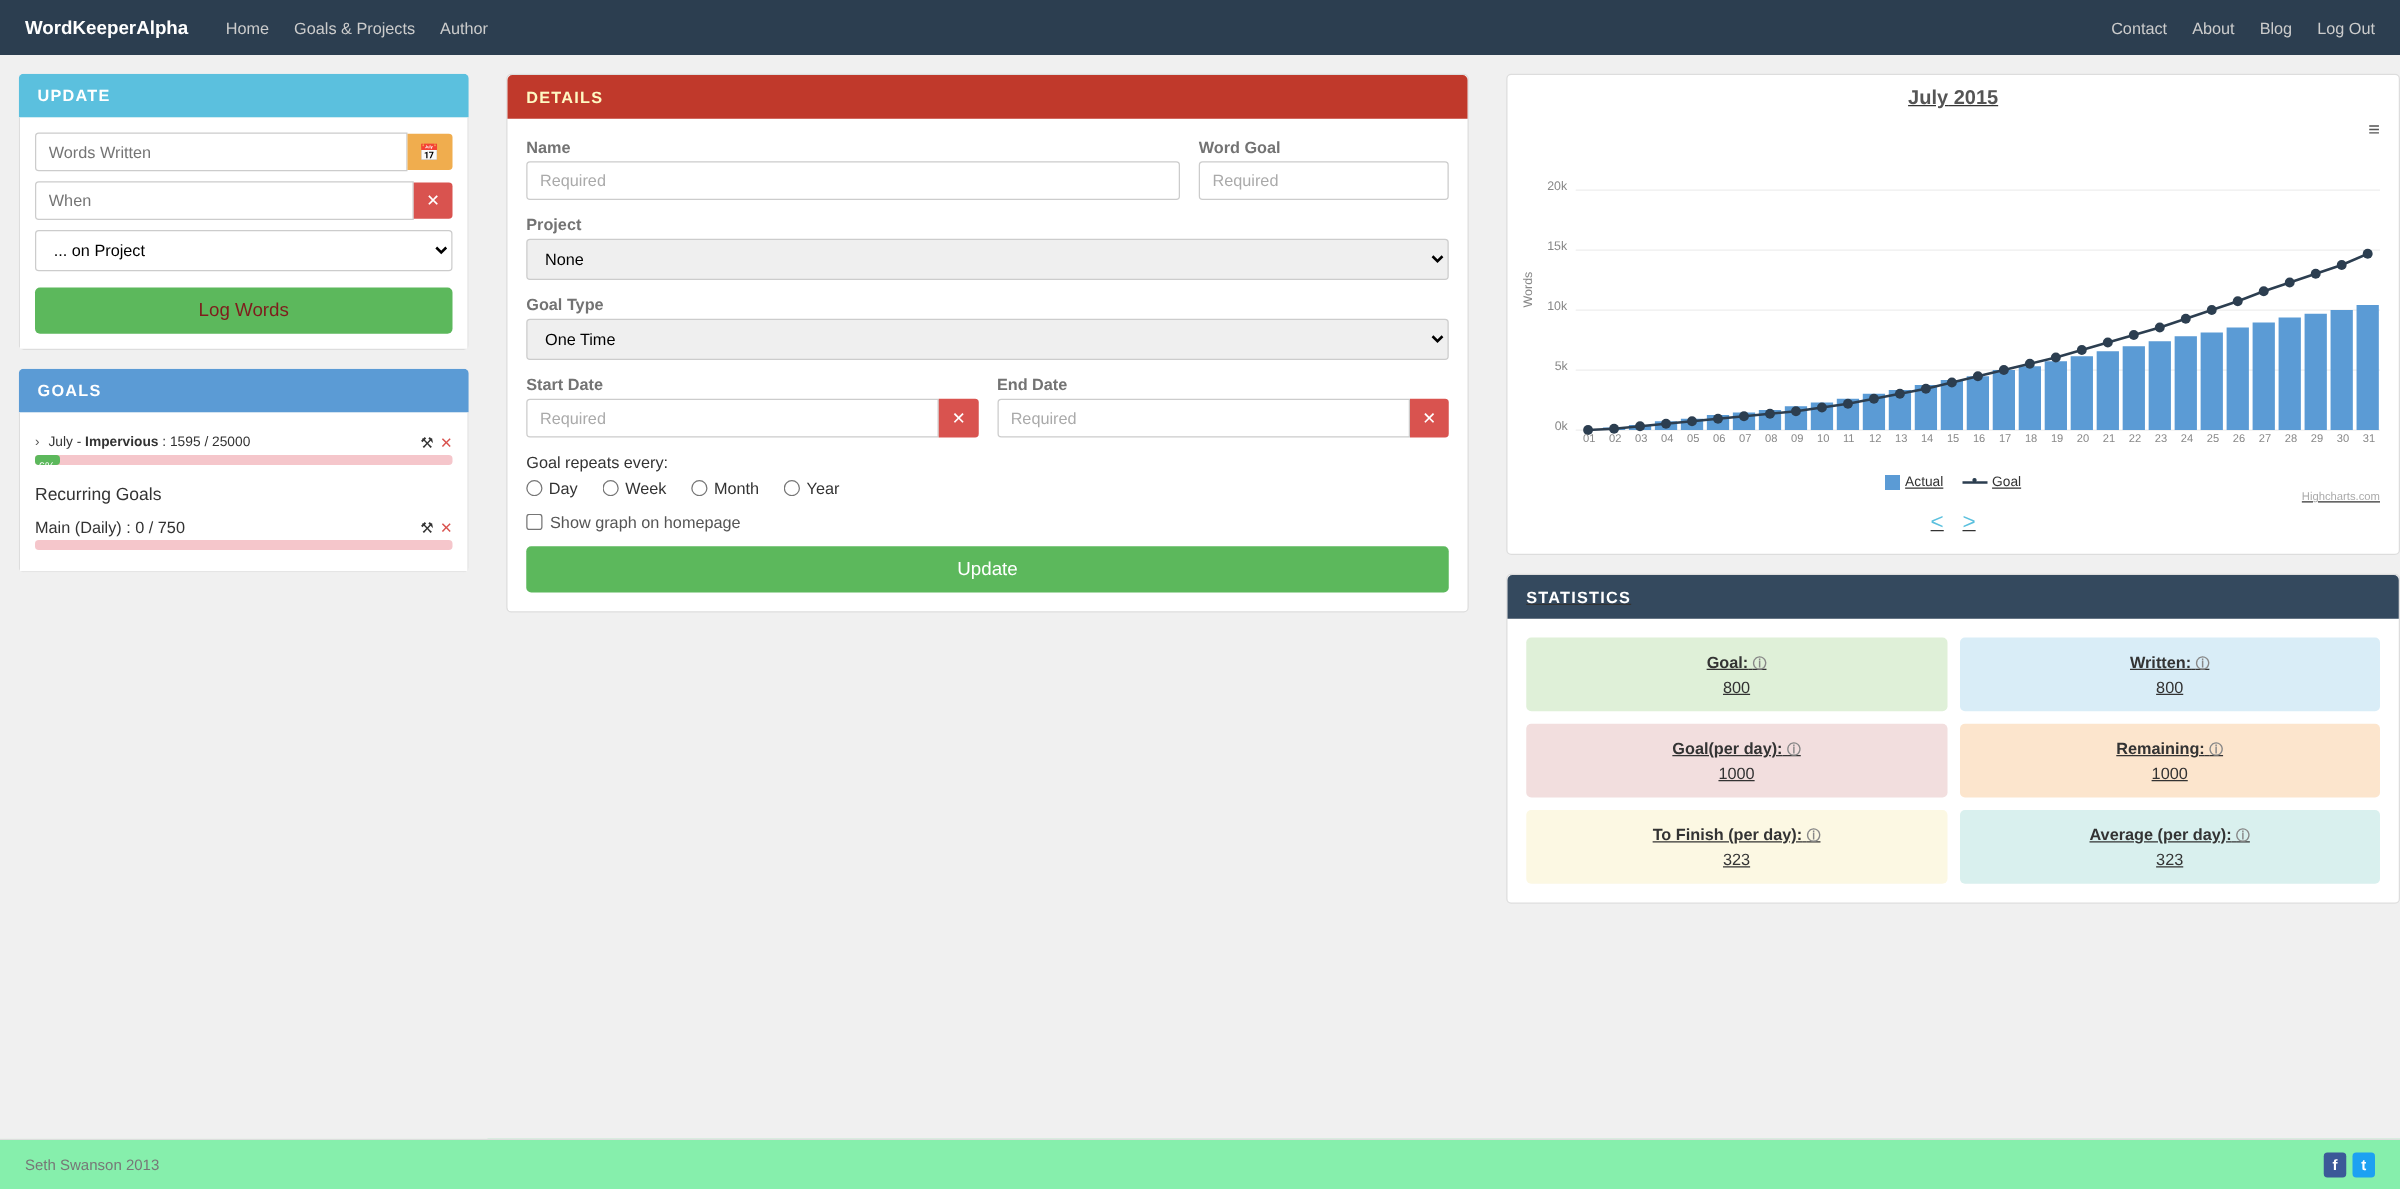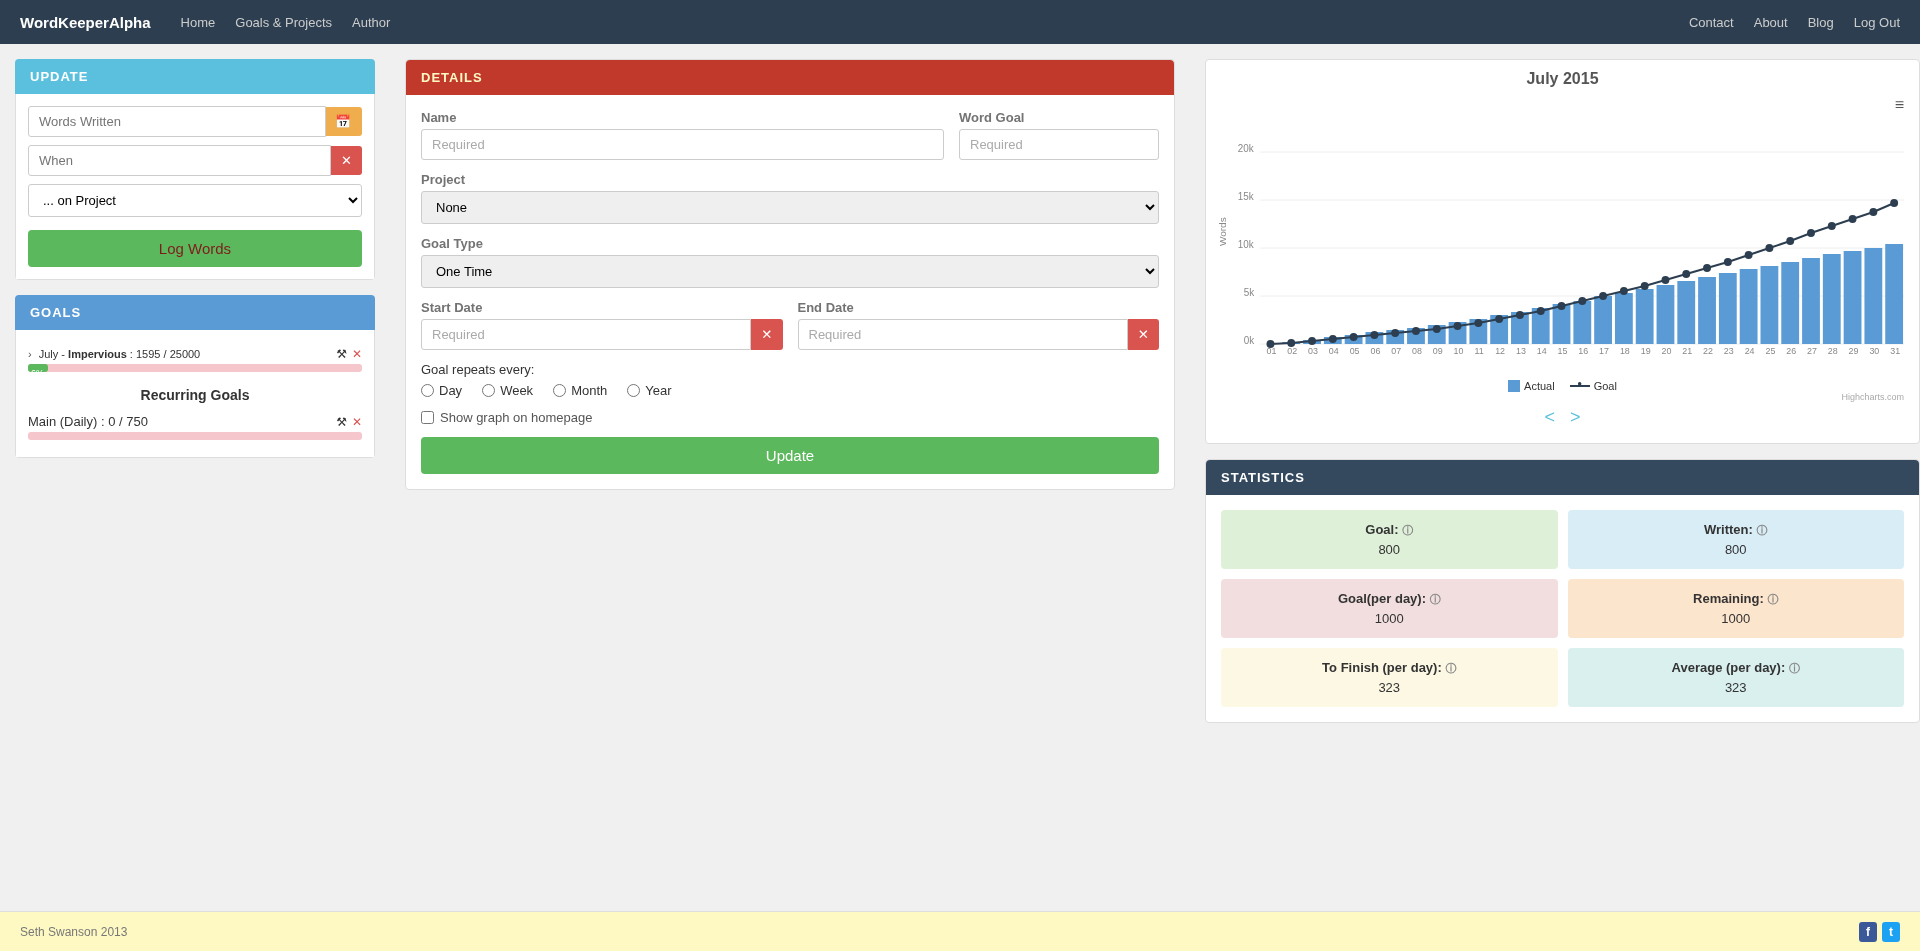--- a/index.html
+++ b/index.html
@@ -41,21 +41,21 @@
     .goal-item { padding: 5px 0; }
     .goal-title { display: flex; align-items: center; justify-content: space-between; margin-bottom: 3px; }
     .goal-title .goal-name { font-size: 11px; }
     .goal-title .goal-name .chevron { color: #555; margin-right: 4px; }
     .goal-title .goal-name strong { font-weight: bold; }
     .goal-icons { display: flex; gap: 5px; }
     .goal-icons span { cursor: pointer; font-size: 12px; }
     .progress-bar-wrap { height: 8px; background: #f5c6cb; border-radius: 3px; width: 100%; }
     .progress-bar-fill { height: 8px; background: #5cb85c; border-radius: 3px; }
 
-    .recurring-title { font-weight: bold; font-size: 14px; margin: 10px 0 6px; text-align: center; }
+    .recurring-title { font-weight: normal; font-size: 14px; margin: 10px 0 6px; }
 
     .goal-item2 { padding: 5px 0; }
     .progress-bar-wrap2 { height: 8px; background: #f5c6cb; border-radius: 3px; width: 100%; margin-top: 3px; }
 
     
     .details-panel { background: #fff; border: 1px solid #ddd; border-radius: 4px; margin-bottom: 15px; }
     .details-header { background: #c0392b; color: #fef9c3; padding: 10px 15px; font-weight: bold; font-size: 13px; letter-spacing: 1px; border-radius: 4px 4px 0 0; }
     .details-body { padding: 15px; }
 
     .form-row { display: flex; gap: 15px; margin-bottom: 12px; }
@@ -70,21 +70,21 @@
 
     .radio-group { display: flex; gap: 20px; align-items: center; margin-bottom: 12px; }
     .radio-group label { display: flex; align-items: center; gap: 5px; cursor: pointer; font-size: 13px; }
 
     .checkbox-row { display: flex; align-items: center; gap: 6px; margin-bottom: 12px; font-size: 13px; color: #555; }
     .checkbox-row input[type=checkbox] { cursor: pointer; }
 
     .btn-update { width: 100%; background: #5cb85c; color: #fff; border: none; border-radius: 4px; padding: 10px; font-size: 15px; cursor: pointer; }
 
     
-    .right-column { width: 730px; min-width: 730px; padding: 15px 0 15px 15px; }
+    .right-column { width: 730px; min-width: 730px; padding: 15px 0 15px 15px; text-decoration: underline; }
 
     
     .chart-panel { background: #fff; border: 1px solid #ddd; border-radius: 4px; padding: 10px; margin-bottom: 15px; }
     .chart-title { text-align: center; font-size: 16px; color: #555; margin-bottom: 8px; }
     .chart-title span { font-weight: bold; }
     .chart-area { position: relative; width: 100%; height: 280px; }
     .chart-menu { position: absolute; top: 0; right: 5px; font-size: 16px; color: #555; cursor: pointer; }
     .chart-nav { display: flex; justify-content: center; gap: 15px; padding: 5px 0; font-size: 18px; color: #5bc0de; cursor: pointer; }
     .chart-legend { display: flex; justify-content: center; gap: 15px; font-size: 11px; align-items: center; margin-top: 4px; }
     .legend-item { display: flex; align-items: center; gap: 4px; }
@@ -105,21 +105,21 @@
     .stat-box .stat-value { font-size: 13px; }
     .stat-box .info-icon { font-size: 11px; color: #888; cursor: pointer; }
     .stat-green { background: #dff0d8; }
     .stat-blue { background: #d9edf7; }
     .stat-red { background: #f2dede; }
     .stat-orange { background: #fce5cd; }
     .stat-yellow { background: #fcf8e3; }
     .stat-teal { background: #d9f0ee; }
 
     
-    .footer { background: #fef9c3; padding: 10px 20px; display: flex; justify-content: space-between; align-items: center; border-top: 1px solid #ddd; font-size: 12px; color: #777; }
+    .footer { background: #86efac; padding: 10px 20px; display: flex; justify-content: space-between; align-items: center; border-top: 1px solid #ddd; font-size: 12px; color: #777; }
     .footer-social { display: flex; gap: 5px; }
     .fb-icon { background: #3b5998; color: #fff; padding: 3px 7px; border-radius: 3px; font-size: 12px; font-weight: bold; }
     .tw-icon { background: #1da1f2; color: #fff; padding: 3px 7px; border-radius: 3px; font-size: 12px; font-weight: bold; }
 
     .top-area { display: flex; flex: 1; }
   </style>
 </head>
 <body>
 
 <nav class="navbar">

